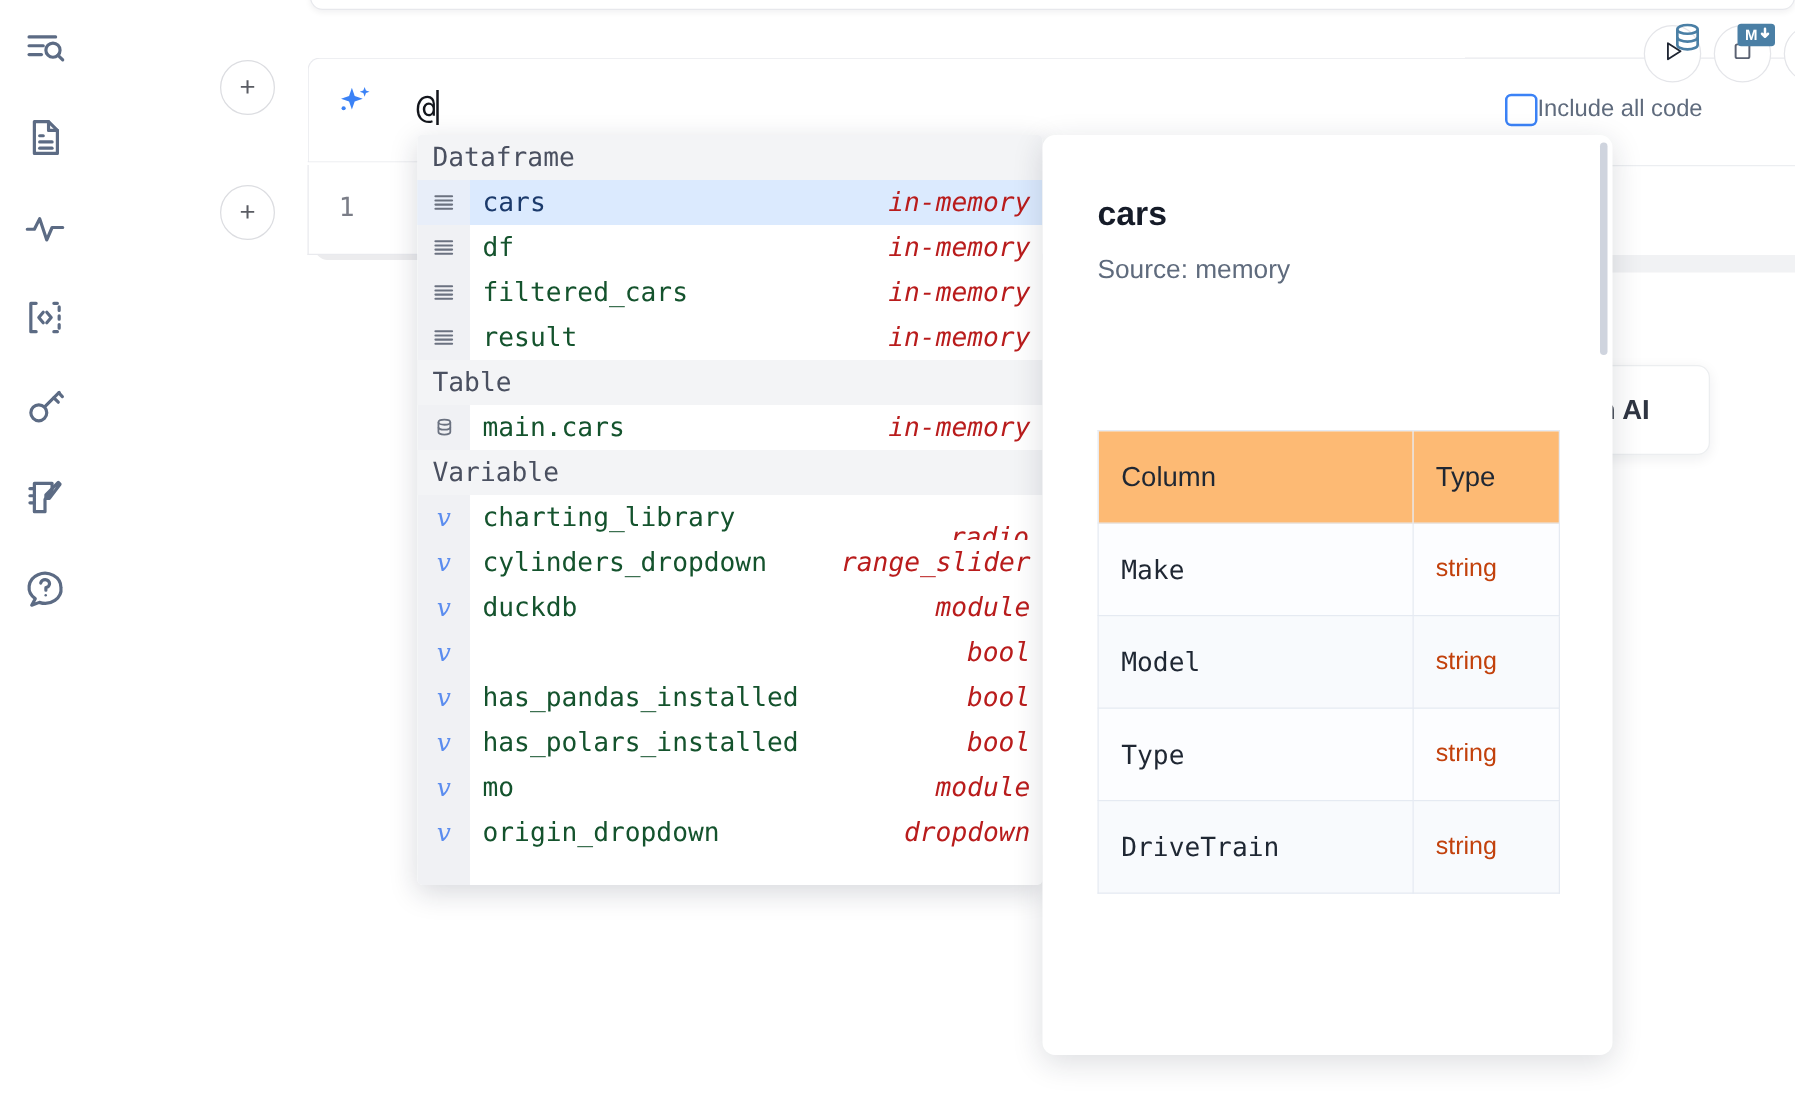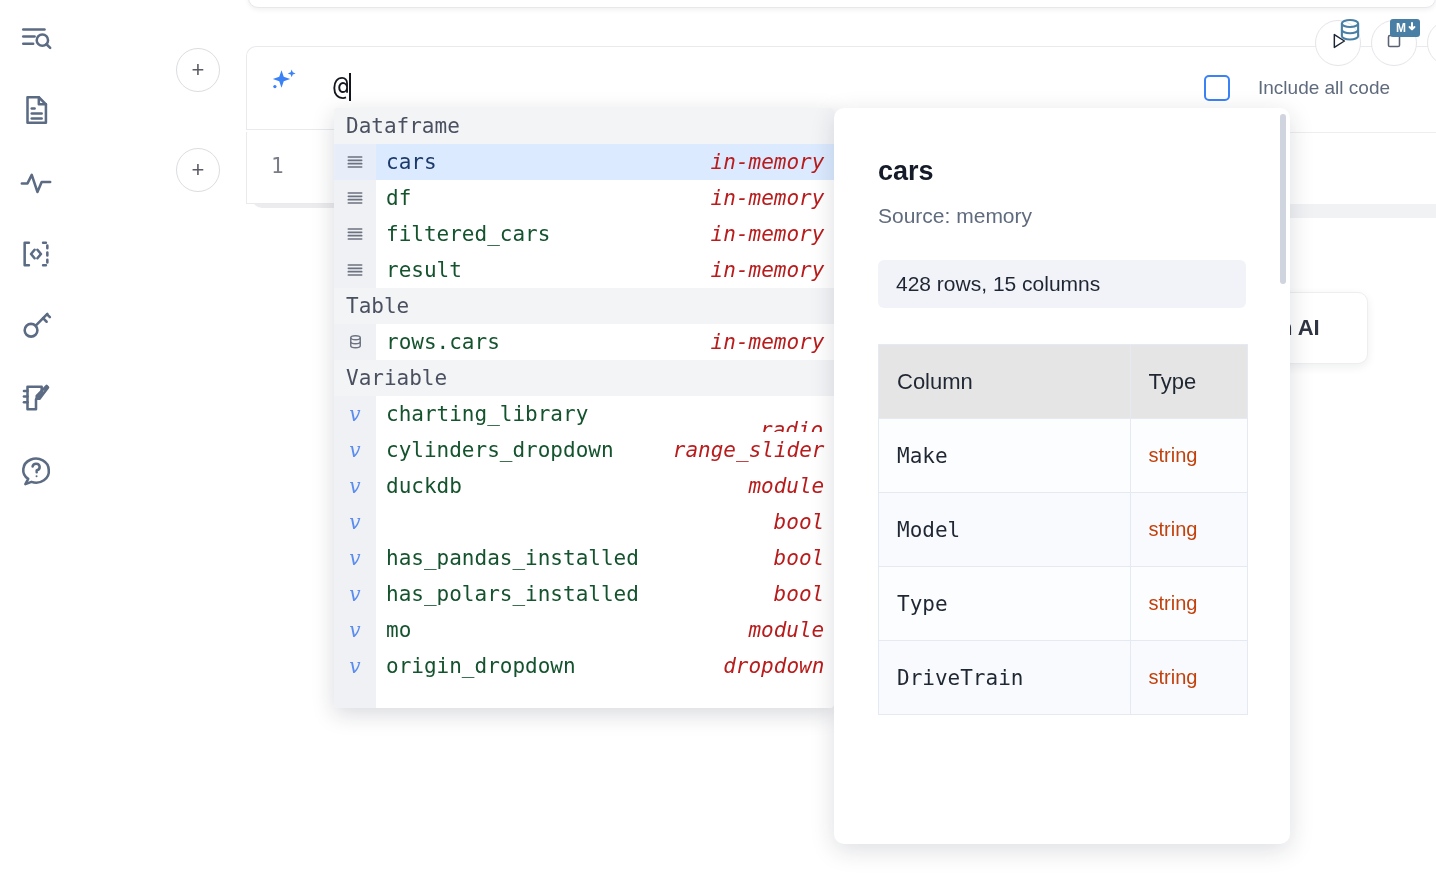--- a/index.html
+++ b/index.html
@@ -50,21 +50,21 @@
     display: inline-block; width: 2px; height: 28px; background: #13161c;
     vertical-align: -6px; margin-left: 1px;
   }
 
   .ai-right {
     position: absolute; left: 1172px; top: 46px; width: 264px; height: 84px;
     background: #fff; border-top: 1px solid #e9eaee;
   }
   .include-row {
     position: absolute; left: 32px; top: 28px;
-    display: flex; align-items: center; gap: 28px; cursor: pointer;
+    display: flex; align-items: center; gap: 0; cursor: pointer;
   }
   .chk {
     width: 26px; height: 26px; border: 2px solid #3b82f6; border-radius: 5px; background: #fff;
   }
   .include-label { font-size: 19px; color: #5f6b7d; }
 
   .run-btn, .stop-btn, .extra-btn {
     position: absolute; top: 20px; width: 46px; height: 46px; border-radius: 50%;
     border: 1px solid #e4e5e9; background: #fff;
     display: flex; align-items: center; justify-content: center; cursor: pointer;
@@ -164,21 +164,21 @@
     font-size: 21px; color: #1e2533;
   }
   .detail-table {
     position: absolute; left: 44px; top: 236px; width: 370px;
     border-collapse: collapse;
   }
   .detail-table th, .detail-table td {
     border: 1px solid #e5eaf2; text-align: left; height: 74px; padding-left: 18px;
   }
   .detail-table th {
-    background: #e5e5e5; font-size: 22px; font-weight: normal; color: #1f2733;
+    background: #fdba74; font-size: 22px; font-weight: normal; color: #1f2733;
   }
   .detail-table td.col {
     font-family: "DejaVu Sans Mono", monospace; font-size: 21px; color: #1f2733;
     background: #fcfdff;
   }
   .detail-table td.typ { font-size: 20px; color: #c2410c; background: #fcfdff; }
   .detail-table tr:nth-child(even) td { background: #f8fafd; }
   .detail-scroll {
     position: absolute; right: 4px; top: 6px; width: 6px; height: 170px;
     background: #cfd4de; border-radius: 3px;
@@ -384,21 +384,21 @@
         </div>
         <div class="ac-group">Table</div>
         <div class="ac-row">
           <span class="ic">
             <svg width="19" height="19" viewBox="0 0 24 24" fill="none" stroke="currentColor" stroke-width="1.8">
               <ellipse cx="12" cy="6" rx="6" ry="2.6"></ellipse>
               <path d="M6 6v5c0 1.4 2.7 2.6 6 2.6s6-1.2 6-2.6V6"></path>
               <path d="M6 11v5c0 1.4 2.7 2.6 6 2.6s6-1.2 6-2.6v-5"></path>
             </svg>
           </span>
-          <span class="nm">rows.cars</span>
+          <span class="nm">main.cars</span>
           <span class="ty" style="left: 376.6px;">in-memory</span>
         </div>
         <div class="ac-group">Variable</div>
         <div class="ac-row">
           <span class="ic vsym">v</span>
           <span class="nm">charting_library</span>
           <span class="ty" style="left: 426px; margin-top: 32px;">radio</span>
         </div>
         <div class="ac-row">
           <span class="ic vsym">v</span>
@@ -434,21 +434,20 @@
           <span class="nm">origin_dropdown</span>
           <span class="ty" style="left: 389.2px;">dropdown</span>
         </div>
       </div>
   </div>
 
   <div class="detail">
     <div class="detail-scroll"></div>
     <div class="detail-title">cars</div>
     <div class="detail-source">Source: memory</div>
-    <div class="detail-shape">428 rows, 15 columns</div>
     <table class="detail-table">
       <thead>
         <tr>
           <th>Column</th>
           <th>Type</th>
         </tr>
       </thead>
       <tbody id="detail-body">
           <tr>
             <td class="col">Make</td>

